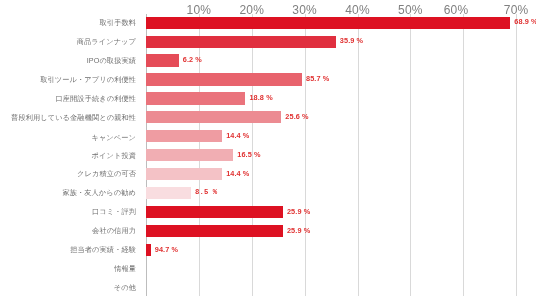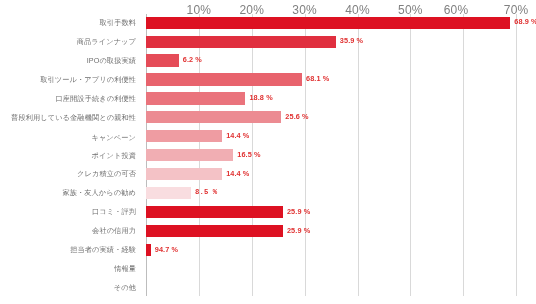--- a/index.html
+++ b/index.html
@@ -152,21 +152,21 @@
       <div class="row" style="top: 18.9333px; height: 18.9333px;">
         <div class="bar" style="width: 189.827px; background: rgb(224, 47, 63);"></div>
         <div class="bar-value" style="left: 193.827px; color: rgb(224, 48, 48);">35.9 %</div>
       </div>
       <div class="row" style="top: 37.8667px; height: 18.9333px;">
         <div class="bar" style="width: 32.7836px; background: rgb(229, 76, 88);"></div>
         <div class="bar-value" style="left: 36.7836px; color: rgb(224, 48, 48);">6.2 %</div>
       </div>
       <div class="row" style="top: 56.8px; height: 18.9333px;">
         <div class="bar" style="width: 155.986px; background: rgb(232, 99, 109);"></div>
-        <div class="bar-value" style="left: 159.986px; color: rgb(224, 48, 48);">68.1 %</div>
+        <div class="bar-value" style="left: 159.986px; color: rgb(224, 48, 48);">85.7 %</div>
       </div>
       <div class="row" style="top: 75.7333px; height: 18.9333px;">
         <div class="bar" style="width: 99.4082px; background: rgb(234, 115, 124);"></div>
         <div class="bar-value" style="left: 103.408px; color: rgb(224, 48, 48);">18.8 %</div>
       </div>
       <div class="row" style="top: 94.6667px; height: 18.9333px;">
         <div class="bar" style="width: 135.364px; background: rgb(236, 139, 146);"></div>
         <div class="bar-value" style="left: 139.364px; color: rgb(224, 48, 48);">25.6 %</div>
       </div>
       <div class="row" style="top: 113.6px; height: 18.9333px;">

